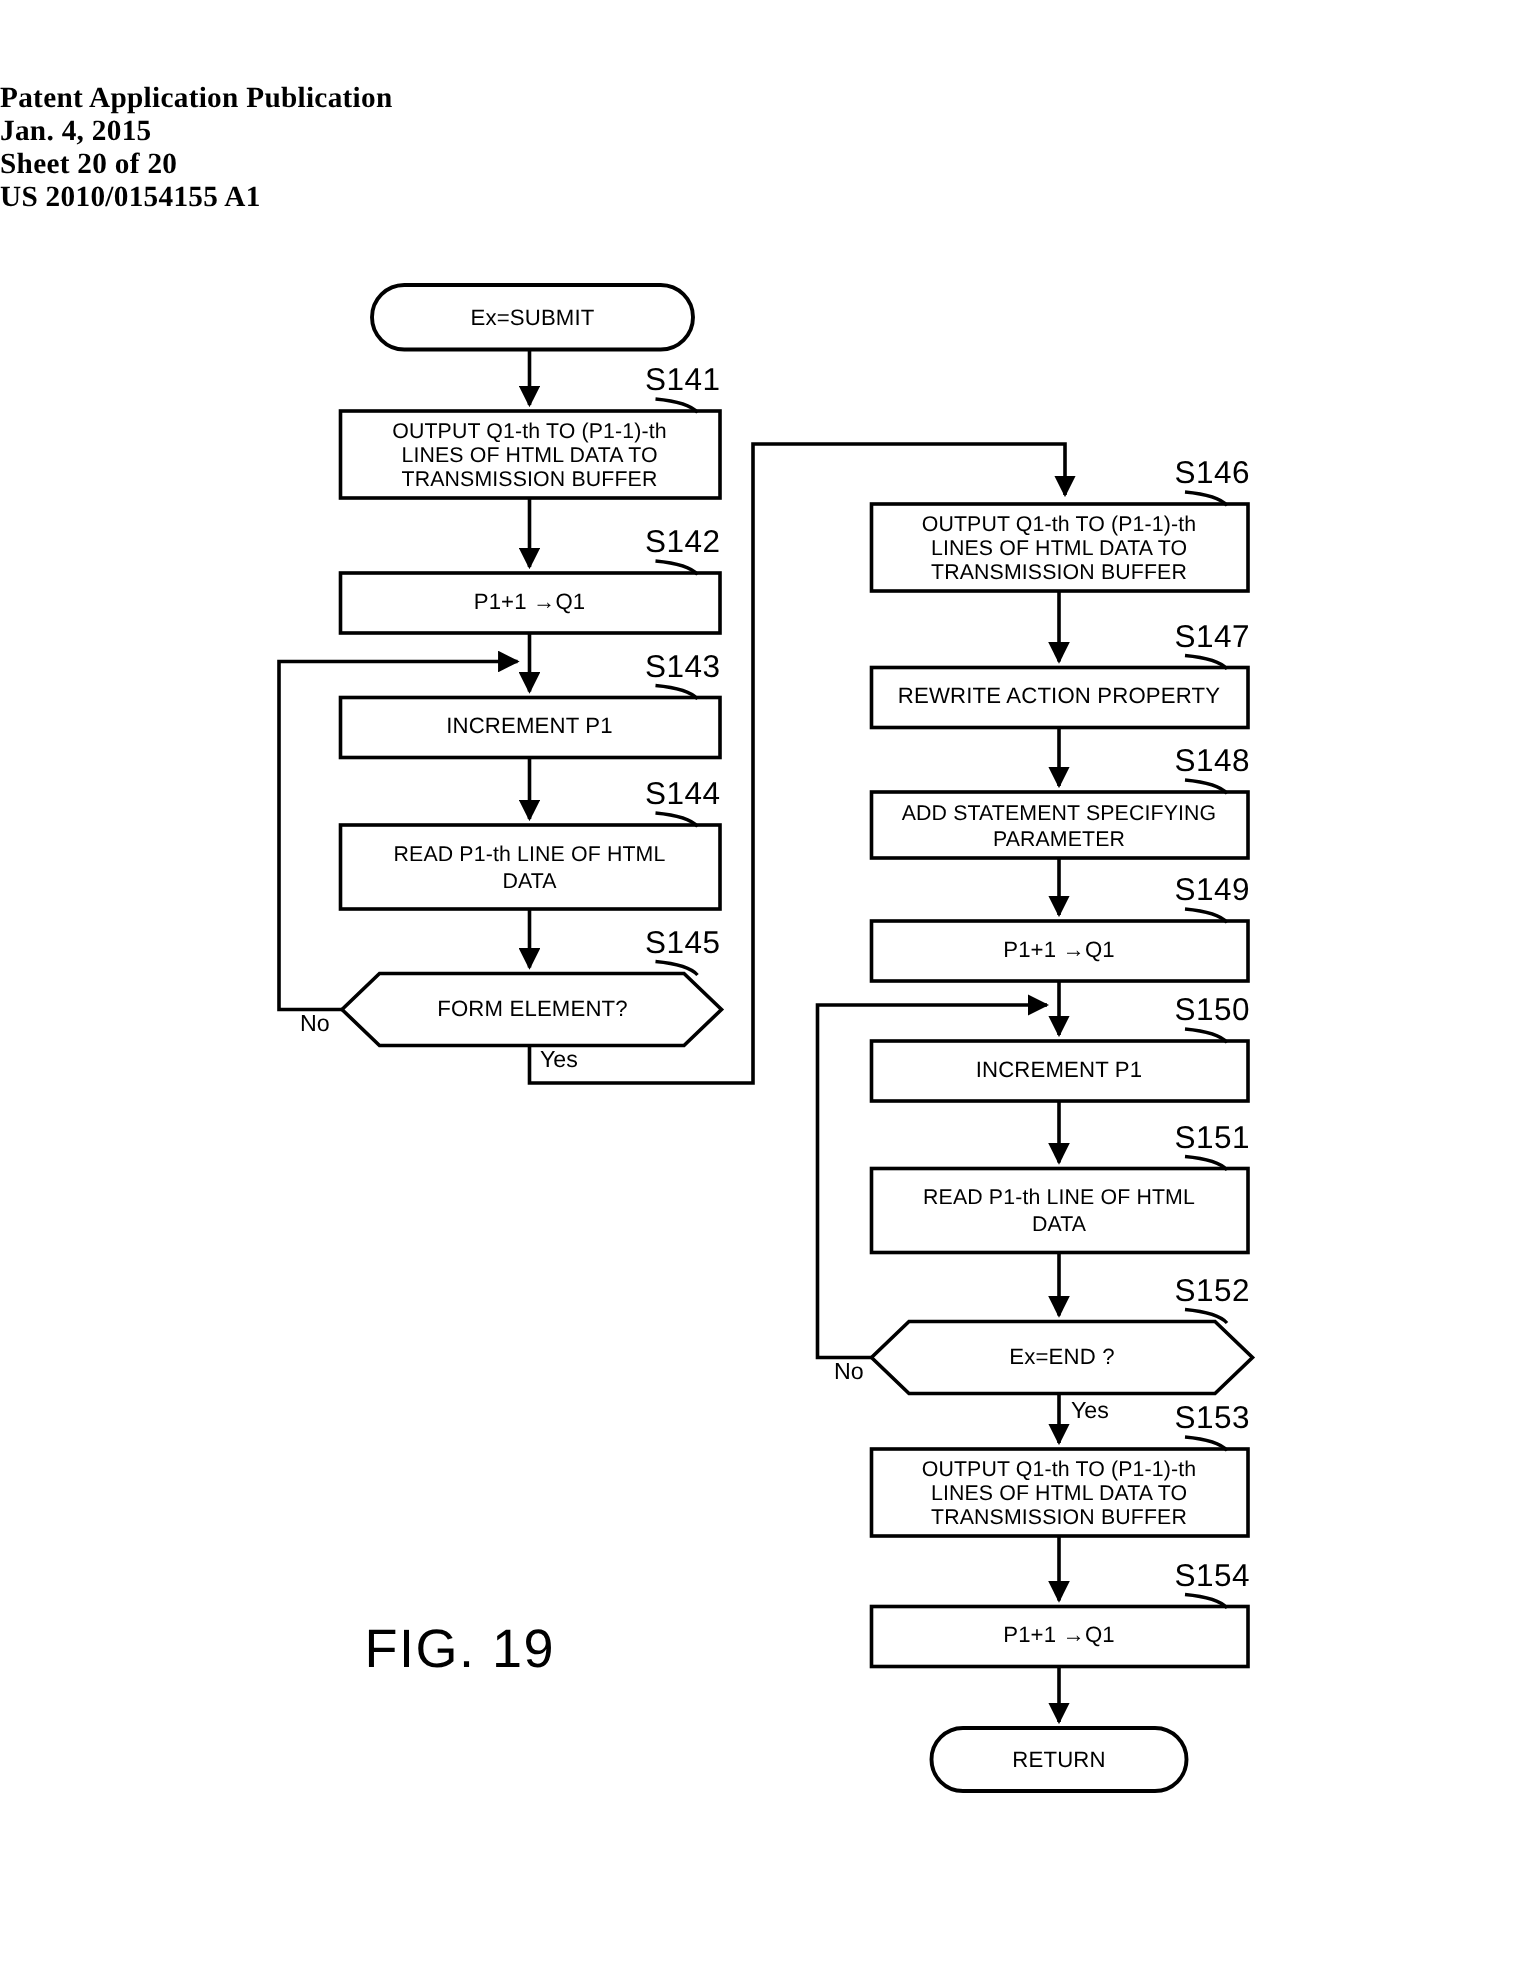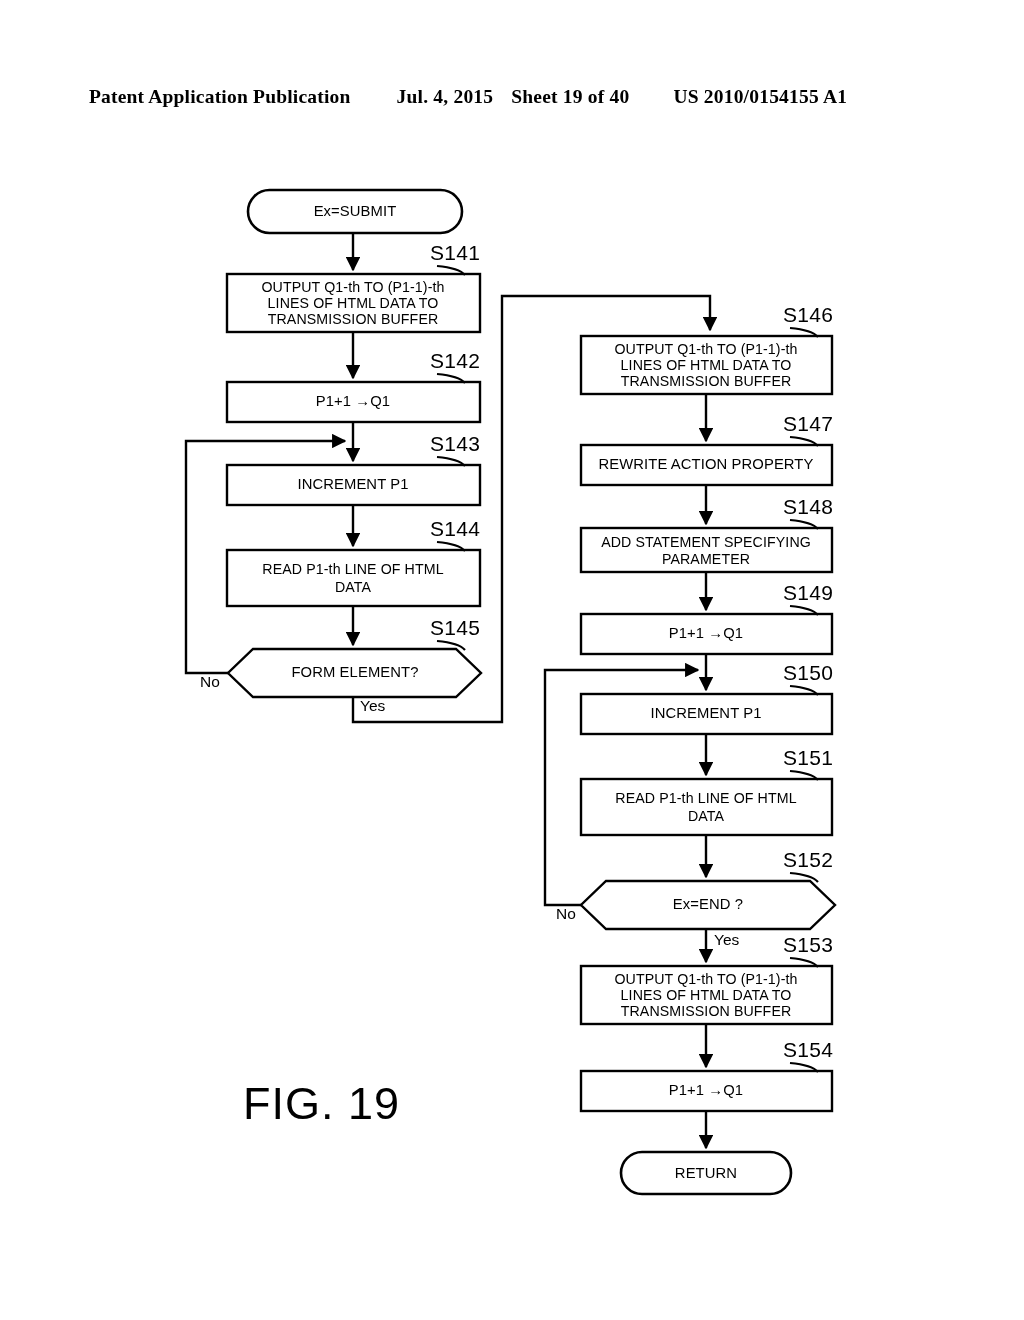--- a/index.html
+++ b/index.html
@@ -21,41 +21,41 @@
   }
 
   
   #header {
     position: absolute;
     left: 0;
     top: 86px;
     width: 936px;
     height: 26px;
     display: flex;
-    flex-direction: row;
+    flex-direction: column;
     align-items: baseline;
     justify-content: center;
     font-family: "Liberation Serif", serif;
     font-weight: bold;
     font-size: 19.5px;
     letter-spacing: 0.2px;
     white-space: nowrap;
   }
   #header .h-pub { margin-right: 46px; }
   #header .h-date { margin-right: 18px; }
   #header .h-sheet { margin-right: 44px; }
   #header .h-num { }
 
   
   #fig-caption {
     position: absolute;
     left: 243px;
     top: 1078px;
     font-family: "Liberation Sans", sans-serif;
-    font-size: 45px;
+    font-size: 36px;
     font-weight: normal;
     letter-spacing: 1px;
     white-space: nowrap;
   }
 
   
   #flow {
     position: absolute;
     left: 0;
     top: 0;
@@ -111,22 +111,22 @@
     fill: none;
   }
 </style>
 </head>
 <body>
 
 <div id="page">
 
   <div id="header">
     <span class="h-pub">Patent Application Publication</span>
-    <span class="h-date">Jul. 4, 2015</span>
-    <span class="h-sheet">Sheet 19 of 40</span>
+    <span class="h-date">Jan. 4, 2015</span>
+    <span class="h-sheet">Sheet 20 of 20</span>
     <span class="h-num">US 2010/0154155 A1</span>
   </div>
 
   <div id="fig-caption">FIG. 19</div>
 
   <svg id="flow" width="1024" height="1320" viewBox="0 0 1024 1320">
 
     <defs>
       <marker id="arrow" viewBox="0 0 10 10" refX="9" refY="5" markerWidth="6" markerHeight="6" orient="auto-start-reverse">
         <path d="M 0 0 L 10 5 L 0 10 z" fill="#000000"></path>

